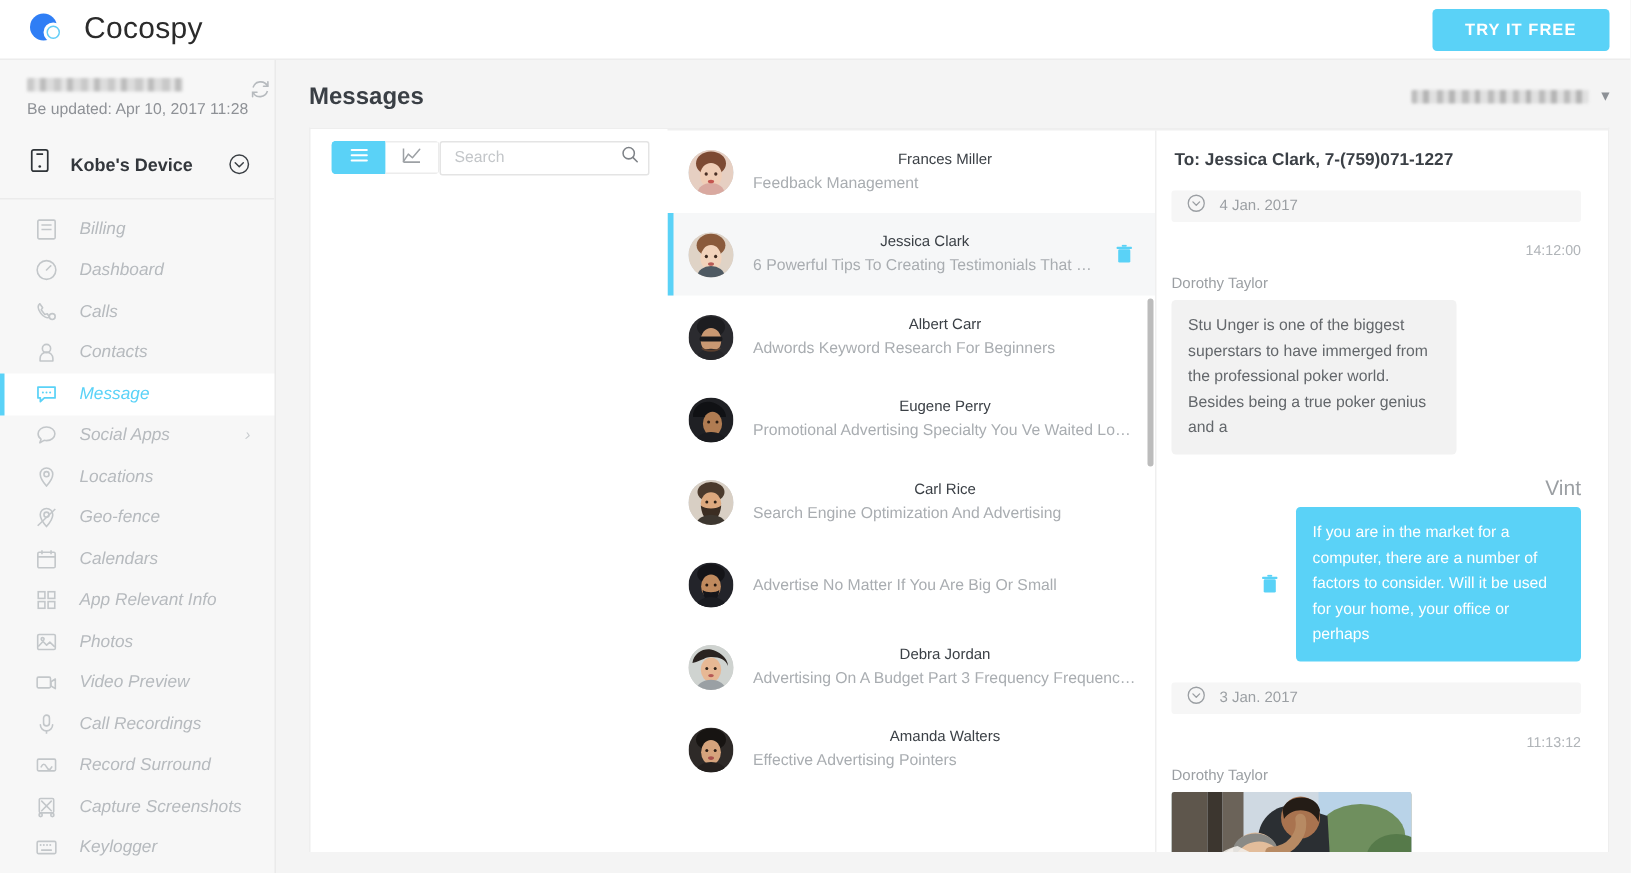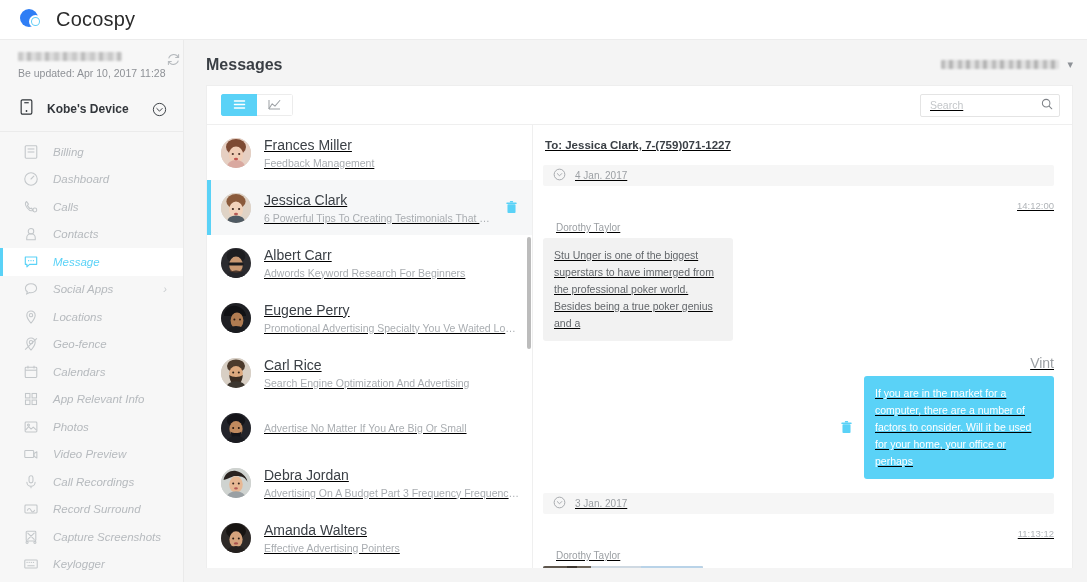--- a/index.html
+++ b/index.html
@@ -101,21 +101,21 @@
   .acct-menu-email {
     width: 118px; height: 9px; border-radius: 1px;
     background: repeating-linear-gradient(90deg,#bcbcbc 0 4px,#dedede 4px 8px,#b4b4b4 8px 12px,#e0e0e0 12px 17px);
     filter: blur(1.1px); font-size: 0; color: transparent;
   }
   .acct-menu-chev { color: #8d9196; font-size: 11px; line-height: 1; }
 
   .panel {
     background: #fff; height: 483px;
     border: 1px solid #eeeeee; border-bottom: none;
-    display: flex; flex-direction: column; overflow: hidden; text-decoration: underline;
+    display: flex; flex-direction: row; overflow: hidden;
   }
   .panel-toolbar {
     height: 38px; display: flex; align-items: center; justify-content: space-between;
     padding: 0 12px 0 14px;
   }
   .view-toggle { display: flex; border-radius: 3px; overflow: hidden; }
   .vt-btn {
     width: 36px; height: 22px; display: flex; align-items: center; justify-content: center;
     cursor: pointer; background: #ffffff; border: 1px solid #ececec;
   }
@@ -149,21 +149,21 @@
   .thread.selected::before {
     content: ""; position: absolute; left: 0; top: 0;
     width: 4px; height: 100%; background: #5ad2f7;
   }
   .avatar {
     width: 30px; height: 30px; border-radius: 50%; flex: 0 0 30px;
     overflow: hidden; background: #cfcfcf; position: relative;
   }
   .avatar svg { display: block; width: 100%; height: 100%; }
   .thread-text { flex: 1; min-width: 0; }
-  .thread-name { font-size: 14px; color: #3b4046; margin-bottom: 4px; }
+  .thread-name { font-size: 10px; color: #3b4046; margin-bottom: 4px; text-align: center; }
   .thread-snippet {
     font-size: 10.5px; color: #a9adb1;
     white-space: nowrap; overflow: hidden; text-overflow: ellipsis;
   }
   .thread-del { width: 14px; flex: 0 0 14px; line-height: 0; cursor: pointer; }
   .list-scrollbar {
     position: absolute; right: 1px; top: 112px;
     width: 4px; height: 112px; border-radius: 2px; background: #bcbcbc;
     cursor: pointer;
   }
@@ -171,21 +171,21 @@
   
   .conversation { flex: 1; min-width: 0; padding: 12px 18px 0 10px; overflow: hidden; }
   .conv-to { font-size: 11.5px; color: #3b4046; font-weight: bold; margin: 2px 0 14px 2px; }
   .date-bar {
     background: #f6f6f6; height: 21px; border-radius: 2px;
     display: flex; align-items: center; gap: 9px; padding: 0 10px;
     margin-bottom: 14px;
   }
   .date-bar-label { font-size: 10px; color: #9b9fa3; }
   .msg-time { text-align: right; font-size: 9.5px; color: #b0b4b8; margin-bottom: 11px; }
-  .msg-sender { font-size: 10px; color: #9b9fa3; margin-bottom: 5px; margin-left: 13px; }
+  .msg-sender { font-size: 10px; color: #9b9fa3; margin-bottom: 5px; }
   .msg-row { display: flex; align-items: center; margin-bottom: 14px; }
   .msg-row.out { justify-content: flex-end; }
   .bubble {
     max-width: 190px; border-radius: 3px; padding: 9px 11px;
     font-size: 10.5px; line-height: 1.62;
   }
   .bubble.in { background: #f2f2f2; color: #63676b; }
   .bubble.out { background: #5ad2f7; color: #ffffff; }
   .bubble-del { margin-right: 12px; line-height: 0; cursor: pointer; }
   .msg-photo {
@@ -201,20 +201,21 @@
 
 <div class="topbar">
   <div class="brand">
     <span class="logo-mark">
       <span class="c1"></span>
         <span class="c2"></span>
         <span class="c3"></span>
     </span>
     <span class="brand-name">Cocospy</span>
   </div>
+  <button class="try-btn">TRY IT FREE</button>
 </div>
 
 <div class="body-wrap">
 
   <aside class="sidebar">
 
     <div class="acct">
       <div class="acct-left">
         <div class="acct-email"></div>
         <div class="acct-updated">Be updated: Apr 10, 2017 11:28</div>

